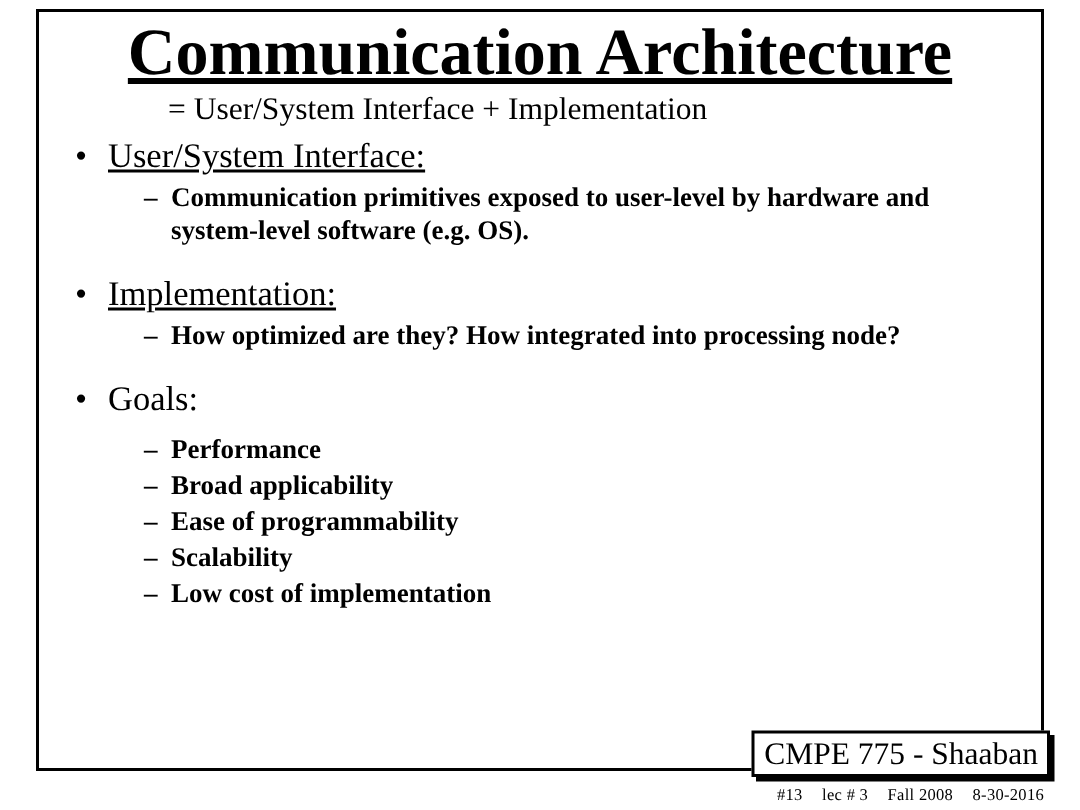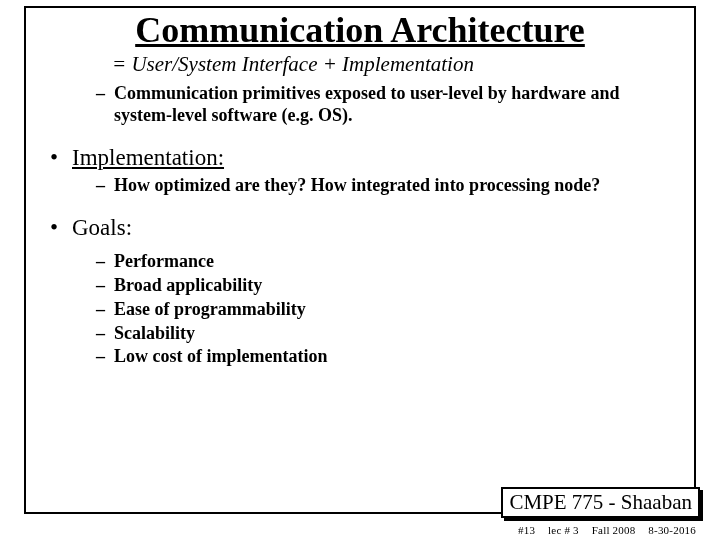--- a/index.html
+++ b/index.html
@@ -14,30 +14,29 @@
     position: absolute;
     left: 24px;
     top: 6px;
     width: 672px;
     height: 508px;
     border: 2px solid #000;
     padding: 4px 18px 8px 18px;
   }
   .title {
     text-align: center;
-    font-size: 36px;
+    font-size: 44px;
     font-weight: bold;
     text-decoration: underline;
     line-height: 1.05;
     margin-bottom: 2px;
   }
   .subtitle {
     text-align: left;
     font-size: 21px;
-    font-style: italic;
     margin-left: 68px;
     margin-bottom: 6px;
   }
   .lvl1 {
     font-size: 23px;
     margin-left: 6px;
     margin-top: 2px;
     margin-bottom: 4px;
   }
   .lvl1 .bull { display: inline-block; width: 22px; }
@@ -74,20 +73,23 @@
   .footer-meta span { margin-left: 10px; }
 </style>
 </head>
 <body>
 
 <div class="slide">
 
   <div class="title">Communication Architecture</div>
   <div class="subtitle">=  User/System Interface + Implementation</div>
 
+  <div class="lvl1">
+    <span class="bull">•</span><span class="u">User/System Interface:</span>
+  </div>
   <div class="lvl2">
     <span class="dash">–</span><span>Communication primitives exposed to user-level by hardware and system-level software (e.g. OS).</span>
   </div>
 
   <div class="gap"></div>
 
   <div class="lvl1">
     <span class="bull">•</span><span class="u">Implementation:</span>
   </div>
   <div class="lvl2">

